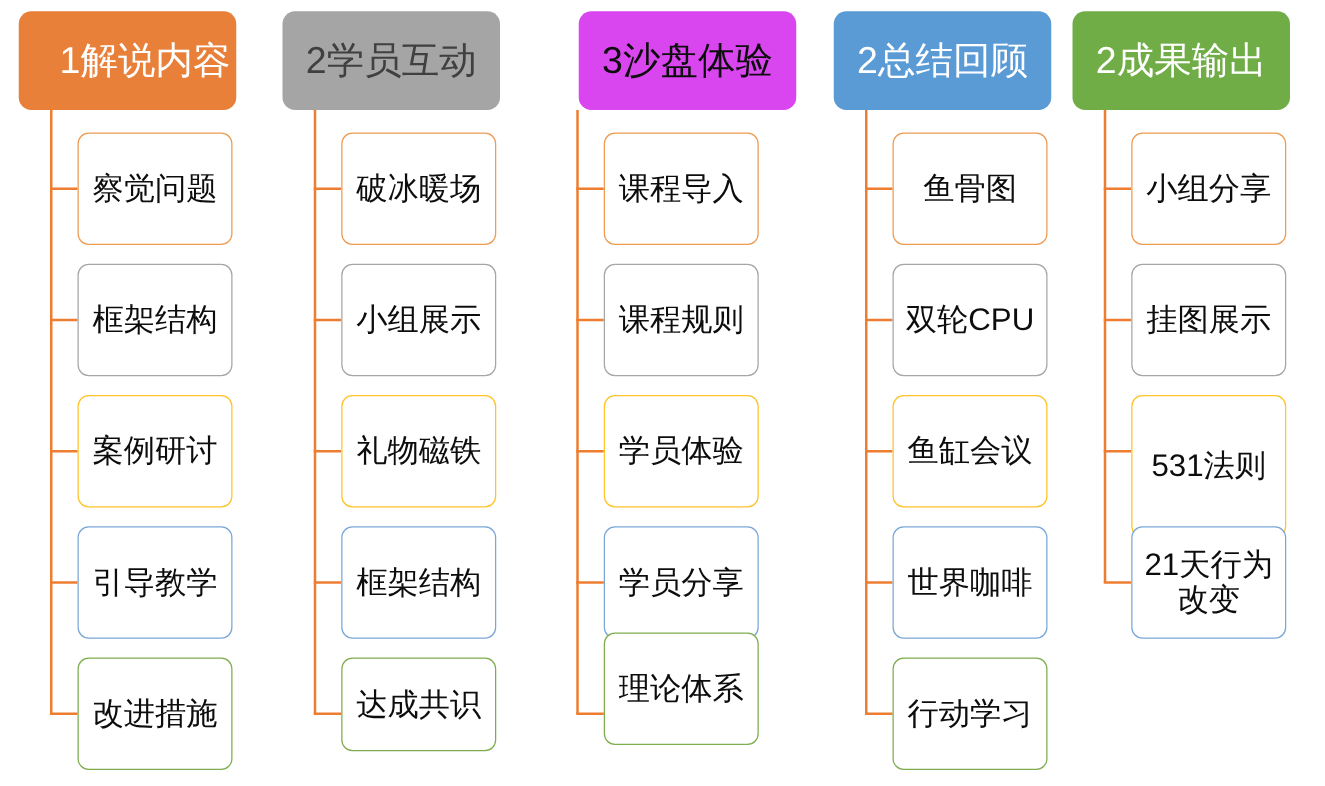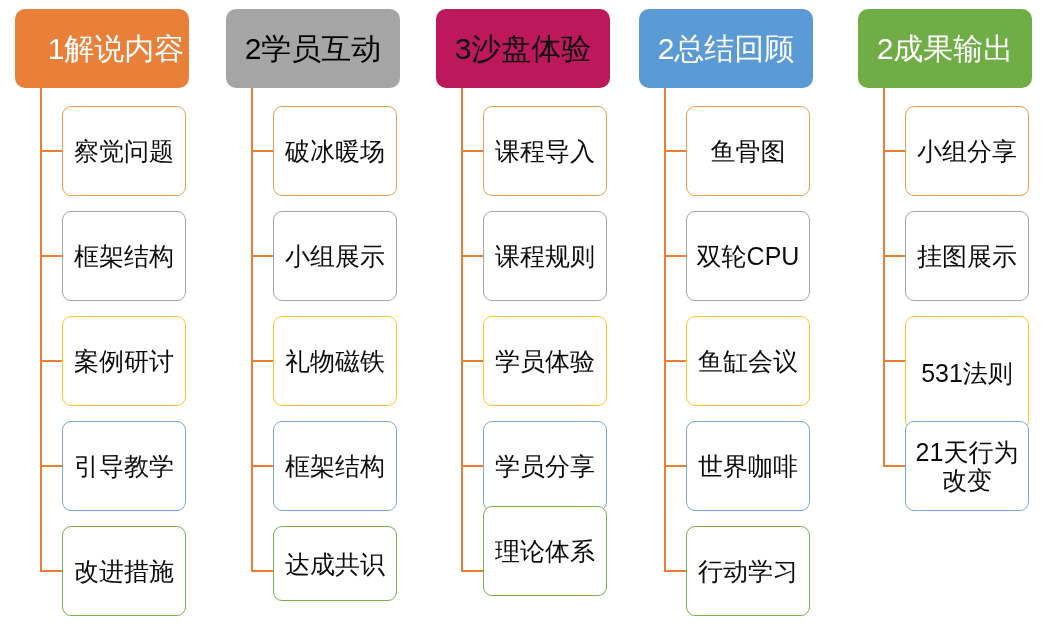--- a/index.html
+++ b/index.html
@@ -22,21 +22,21 @@
   
   .column {
     position: absolute;
     top: 0;
     width: 200px;
     height: 629px;
   }
   .col-0 { left: 4px; }
   .col-1 { left: 215px; }
   .col-2 { left: 425px; }
-  .col-3 { left: 628px; }
+  .col-3 { left: 656px; }
   .col-4 { left: 847px; }
 
   
   .header-node {
     position: absolute;
     left: 11px;
     top: 9px;
     width: 174px;
     height: 79px;
     border-radius: 10px;
@@ -116,21 +116,21 @@
       <div class="child-node" style="top: 421px; height: 90px; border-color: rgb(123, 167, 215);">
         <span class="child-label">引导教学</span>
       </div>
       <div class="stub" style="top: 570px; background: rgb(237, 125, 49);"></div>
       <div class="child-node" style="top: 526px; height: 90px; border-color: rgb(126, 173, 79);">
         <span class="child-label">改进措施</span>
       </div>
     </div>
     <div class="column col-1">
       <div class="header-node" style="background: rgb(165, 165, 165);">
-        <span class="header-label" style="color: #000000;">2学员互动</span>
+        <span class="header-label" style="color: #404040;">2学员互动</span>
       </div>
       <div class="spine" style="height: 483px; background: rgb(237, 125, 49);"></div>
       <div class="stub" style="top: 150px; background: rgb(237, 125, 49);"></div>
       <div class="child-node" style="top: 106px; height: 90px; border-color: rgb(237, 155, 82);">
         <span class="child-label">破冰暖场</span>
       </div>
       <div class="stub" style="top: 255px; background: rgb(237, 125, 49);"></div>
       <div class="child-node" style="top: 211px; height: 90px; border-color: rgb(166, 166, 166);">
         <span class="child-label">小组展示</span>
       </div>
@@ -141,21 +141,21 @@
       <div class="stub" style="top: 465px; background: rgb(237, 125, 49);"></div>
       <div class="child-node" style="top: 421px; height: 90px; border-color: rgb(123, 167, 215);">
         <span class="child-label">框架结构</span>
       </div>
       <div class="stub" style="top: 570px; background: rgb(237, 125, 49);"></div>
       <div class="child-node" style="top: 526px; height: 75px; border-color: rgb(126, 173, 79);">
         <span class="child-label">达成共识</span>
       </div>
     </div>
     <div class="column col-2">
-      <div class="header-node" style="background: #be185d;">
+      <div class="header-node" style="background: #d946ef; margin-left: 27px;">
         <span class="header-label" style="color: rgb(13, 13, 13);">3沙盘体验</span>
       </div>
       <div class="spine" style="height: 483px; background: rgb(237, 125, 49);"></div>
       <div class="stub" style="top: 150px; background: rgb(237, 125, 49);"></div>
       <div class="child-node" style="top: 106px; height: 90px; border-color: rgb(237, 155, 82);">
         <span class="child-label">课程导入</span>
       </div>
       <div class="stub" style="top: 255px; background: rgb(237, 125, 49);"></div>
       <div class="child-node" style="top: 211px; height: 90px; border-color: rgb(166, 166, 166);">
         <span class="child-label">课程规则</span>

